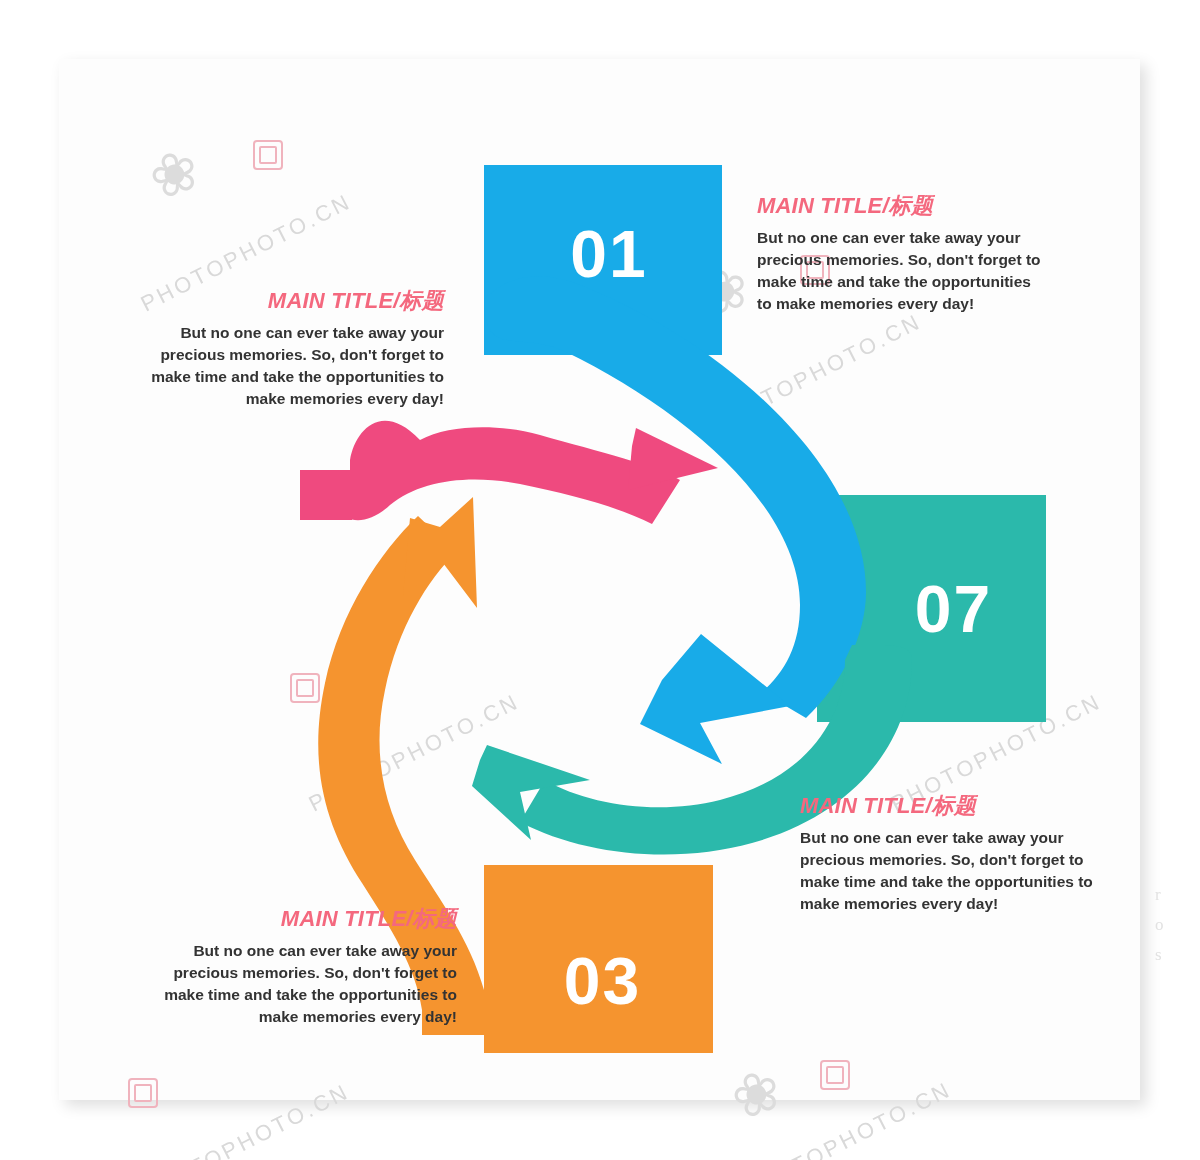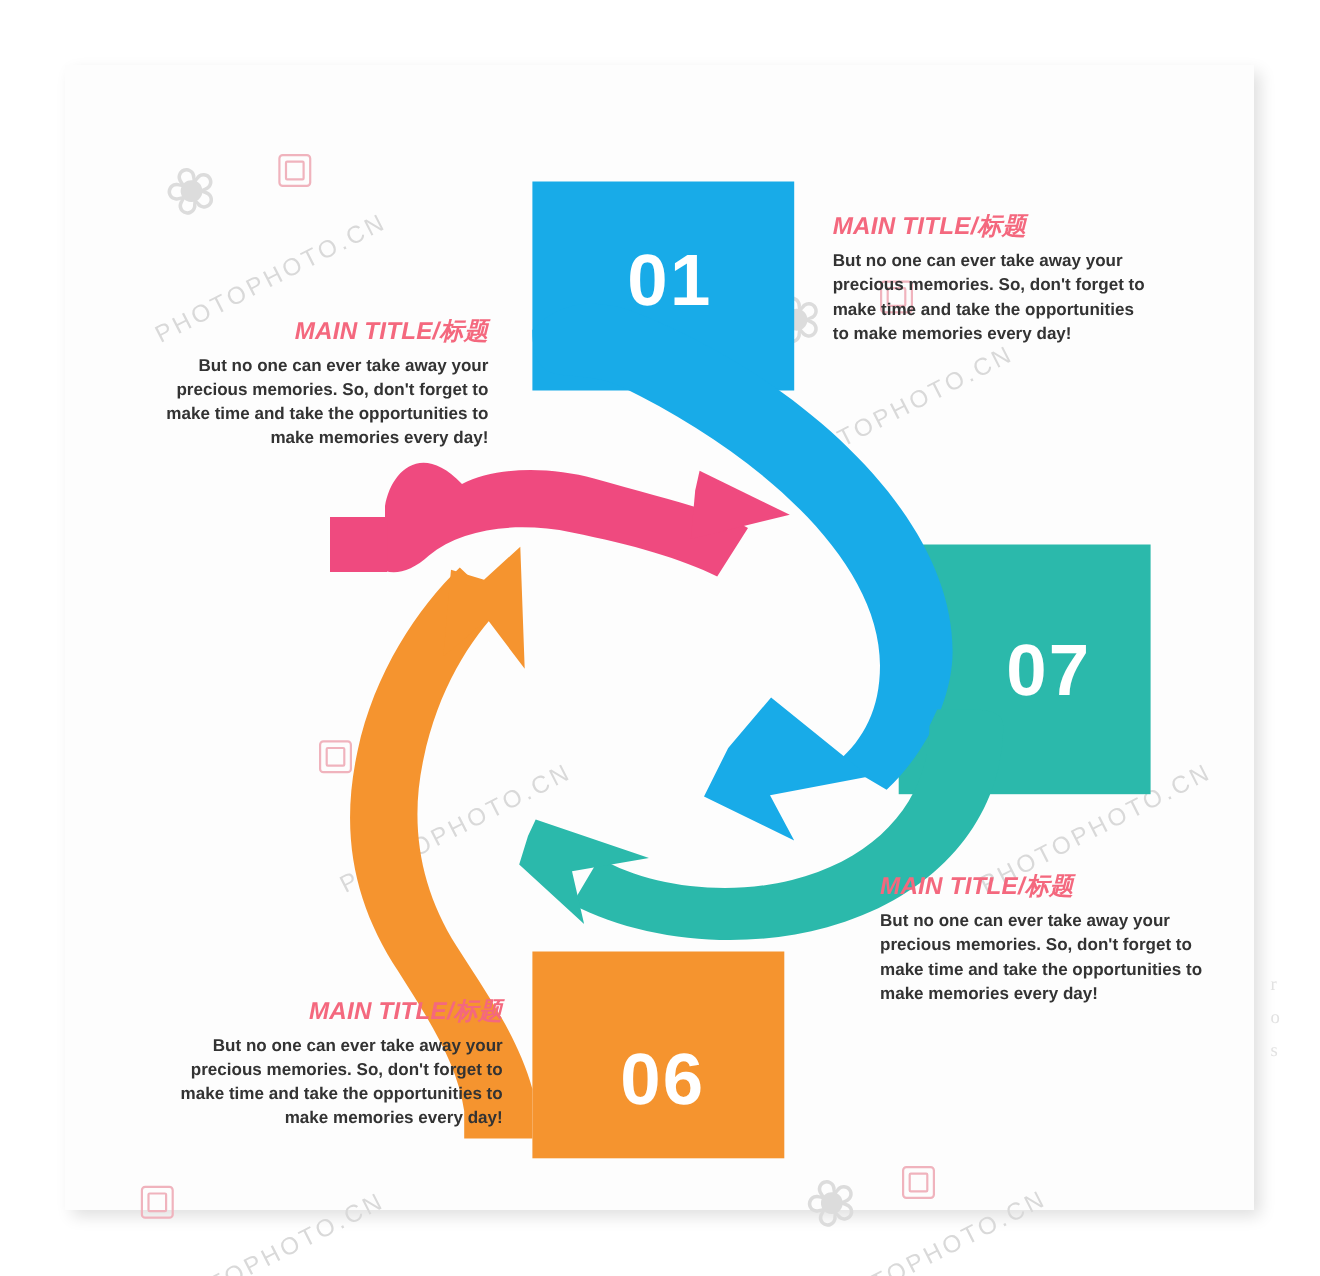--- a/index.html
+++ b/index.html
@@ -161,21 +161,21 @@
   <div class="wm-side" style="left:1155px; top:915px;">o</div>
   <div class="wm-side" style="left:1155px; top:945px;">s</div>
 
   <div class="numbox" id="box-01" style="background: rgb(24, 171, 232);">
     <span class="num">01</span>
   </div>
   <div class="numbox" id="box-02" style="background: rgb(43, 185, 171);">
     <span class="num">07</span>
   </div>
   <div class="numbox" id="box-03" style="background: rgb(245, 148, 47);">
-    <span class="num">06</span>
+    <span class="num">03</span>
   </div>
 
   <svg id="arrows" viewBox="0 0 1200 1160">
 
     <g>
       <path id="p-blue" d="
           M 484 300
           C 484 360, 520 330, 566 352
           C 680 407, 800 505, 800 605
           C 800 645, 785 672, 762 692

